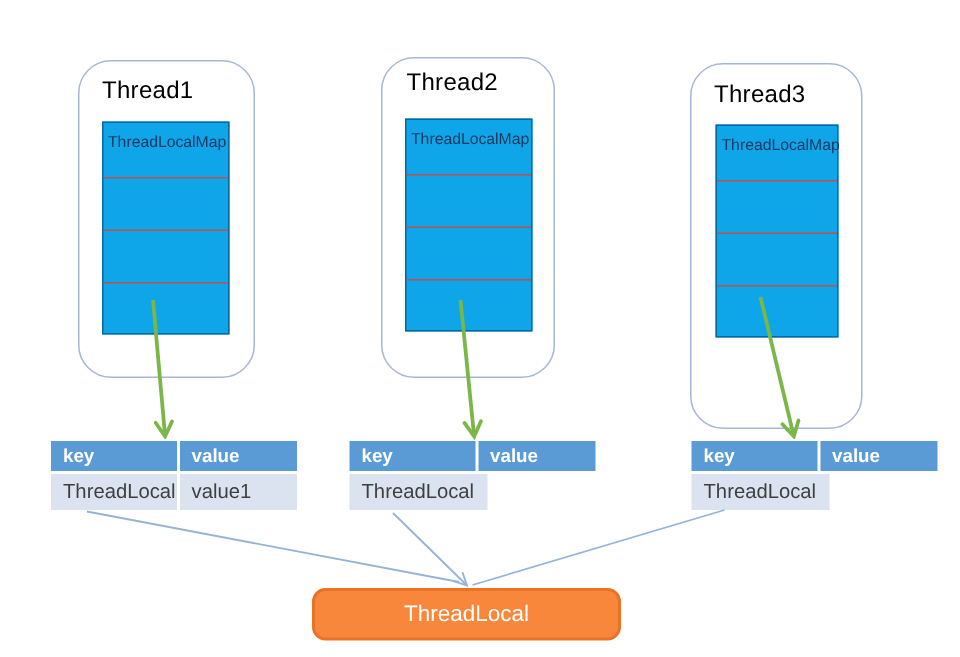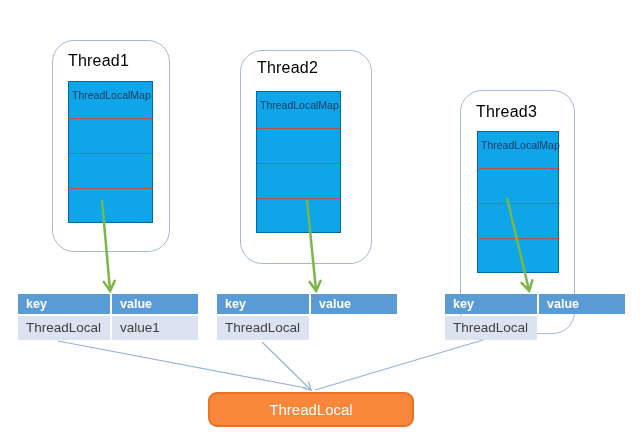--- a/index.html
+++ b/index.html
@@ -15,22 +15,22 @@
   
   .thread-card {
     position: absolute;
     background: #ffffff;
     border: 1.5px solid #A6B8D4;
     border-radius: 22px;
     box-sizing: border-box;
     text-decoration: underline;
   }
   .t1 { left: 52px;  top: 40px; width: 118px; height: 212px; }
-  .t2 { left: 240px; top: 38px; width: 132px; height: 214px; margin-top: 12px; }
-  .t3 { left: 460px; top: 42px; width: 115px; height: 244px; margin-top: 48px; }
+  .t2 { left: 254px; top: 38px; width: 116px; height: 214px; }
+  .t3 { left: 460px; top: 42px; width: 115px; height: 244px; }
 
   .thread-title {
     position: absolute;
     left: 15px;
     top: 11px;
     font-size: 16px;
     color: #000000;
     letter-spacing: 0.2px;
     white-space: nowrap;
   }
@@ -90,21 +90,21 @@
     line-height: 20px;
   }
   .kv-body { margin-top: 2px; }
   .kv-body .kv-cell {
     background: #DCE3F0;
     color: #3F3F3F;
     font-size: 13.5px;
     height: 24px;
     line-height: 24px;
   }
-  .kv-cell.key   { width: 92px; margin-right: 2px; }
+  .kv-cell.key   { width: 92px; margin-right: 2px; margin-left: 16px; }
   .kv-cell.value { width: 86px; }
 
   
   .tl-box {
     position: absolute;
     left: 208px;
     top: 392px;
     width: 206px;
     height: 35px;
     box-sizing: border-box;

